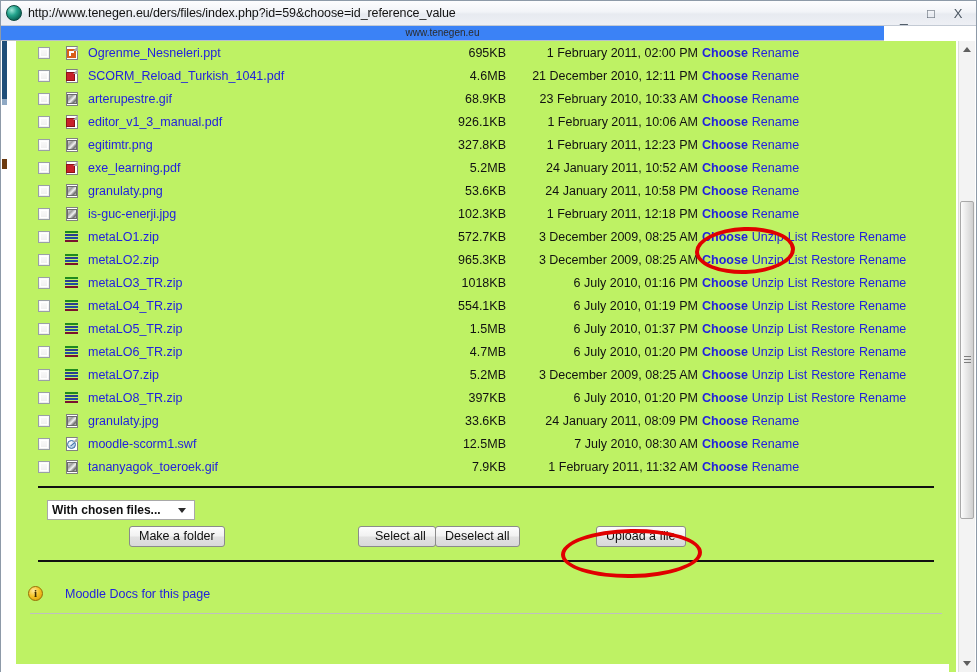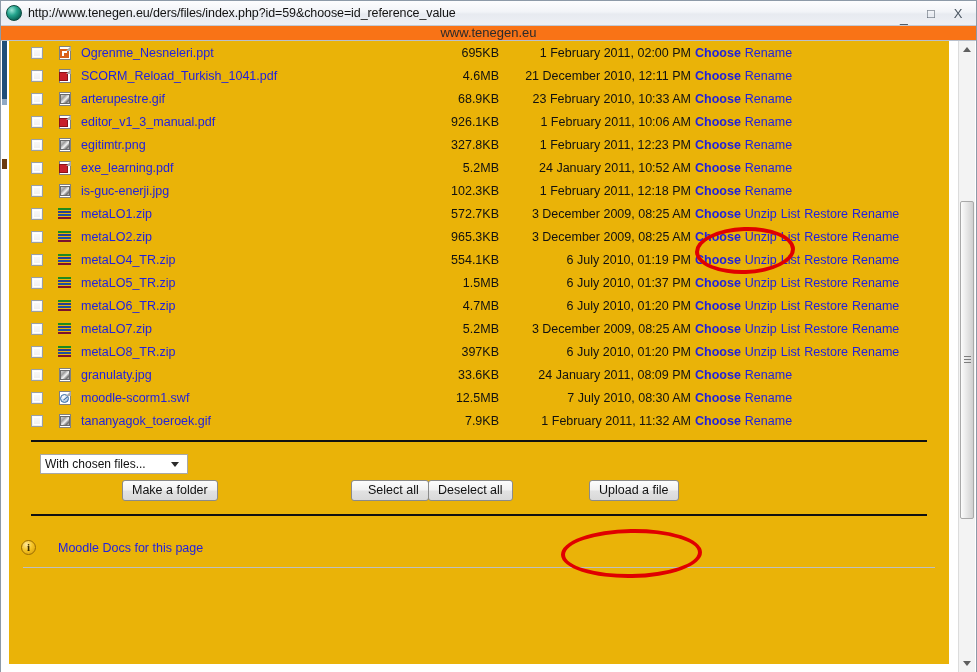--- a/index.html
+++ b/index.html
@@ -63,26 +63,26 @@
     width: 14px;
     text-align: center;
     cursor: default;
   }
   .wbtn.min { position: relative; top: 4px; font-size: 14px; }
 
   
   #hoststrip {
     position: absolute;
     left: 0; top: 25px;
-    width: 975px; height: 15px;
-    background: #f97316;
+    width: 883px; height: 15px;
+    background: #3b82f6;
     border-bottom: 1px solid #b9c0cc;
     box-sizing: border-box;
     text-align: center;
-    font-size: 13px;
+    font-size: 10px;
     color: #2b2b2b;
     line-height: 14px;
   }
 
   
   #viewport {
     position: absolute;
     left: 0; top: 40px;
     width: 975px; height: 631px;
     background: #ffffff;
@@ -97,23 +97,23 @@
   #leftsliver .blk {
     position: absolute; left: 1px; width: 5px;
     background: #1f4e79;
   }
   #leftsliver .b1 { top: 0px;  height: 58px; }
   #leftsliver .b2 { top: 58px; height: 6px; background:#8fa9c4; }
   #leftsliver .b3 { top: 118px; height: 10px; background:#6b3a10; }
 
   #page {
     position: absolute;
-    left: 8px; top: 0;
+    left: 15px; top: 0;
     width: 940px; height: 631px;
-    background: #eab308;
+    background: #bef264;
   }
 
   
   table.filetable {
     border-collapse: collapse;
     width: 920px;
     margin-left: 22px;
     font-size: 12.5px;
     table-layout: fixed;
   }
@@ -253,20 +253,21 @@
     position: absolute; left: 31px; top: 2px;
     width: 148px; height: 20px;
     border: 1px solid #a8a8a8;
     background: #ffffff;
     font-size: 12px;
     color: #111;
     display: flex;
     align-items: center;
     box-sizing: border-box;
     padding-left: 4px;
+    font-weight: bold;
   }
   #withchosen .cap { flex: 1 1 auto; }
   #withchosen .arrow {
     width: 0; height: 0;
     border-left: 4px solid transparent;
     border-right: 4px solid transparent;
     border-top: 5px solid #2b2b2b;
     margin-right: 8px;
   }
   .btn {
@@ -480,39 +481,55 @@
               <td class="c-check"><span class="chk"></span></td>
               <td class="c-icon"><span class="ficon pdf"><span class="badge"></span></span></td>
               <td class="c-name"><a class="flink" href="#">exe_learning.pdf</a></td>
               <td class="c-size">5.2MB</td>
               <td class="c-date">24 January 2011, 10:52 AM</td>
               <td class="c-act"><a class="act primary" href="#">Choose</a><a class="act" href="#">Rename</a></td>
             </tr>
             <tr>
               <td class="c-check"><span class="chk"></span></td>
               <td class="c-icon"><span class="ficon img"><span class="pic"></span></span></td>
+              <td class="c-name"><a class="flink" href="#">granulaty.png</a></td>
+              <td class="c-size">53.6KB</td>
+              <td class="c-date">24 January 2011, 10:58 PM</td>
+              <td class="c-act"><a class="act primary" href="#">Choose</a><a class="act" href="#">Rename</a></td>
+            </tr>
+            <tr>
+              <td class="c-check"><span class="chk"></span></td>
+              <td class="c-icon"><span class="ficon img"><span class="pic"></span></span></td>
               <td class="c-name"><a class="flink" href="#">is-guc-enerji.jpg</a></td>
               <td class="c-size">102.3KB</td>
               <td class="c-date">1 February 2011, 12:18 PM</td>
               <td class="c-act"><a class="act primary" href="#">Choose</a><a class="act" href="#">Rename</a></td>
             </tr>
             <tr>
               <td class="c-check"><span class="chk"></span></td>
               <td class="c-icon"><span class="ficon zip"><span class="bar z1"></span><span class="bar z2"></span><span class="bar z3"></span><span class="bar z4"></span></span></td>
               <td class="c-name"><a class="flink" href="#">metaLO1.zip</a></td>
               <td class="c-size">572.7KB</td>
               <td class="c-date">3 December 2009, 08:25 AM</td>
               <td class="c-act"><a class="act primary" href="#">Choose</a><a class="act" href="#">Unzip</a><a class="act" href="#">List</a><a class="act" href="#">Restore</a><a class="act" href="#">Rename</a></td>
             </tr>
             <tr>
               <td class="c-check"><span class="chk"></span></td>
               <td class="c-icon"><span class="ficon zip"><span class="bar z1"></span><span class="bar z2"></span><span class="bar z3"></span><span class="bar z4"></span></span></td>
               <td class="c-name"><a class="flink" href="#">metaLO2.zip</a></td>
               <td class="c-size">965.3KB</td>
               <td class="c-date">3 December 2009, 08:25 AM</td>
+              <td class="c-act"><a class="act primary" href="#">Choose</a><a class="act" href="#">Unzip</a><a class="act" href="#">List</a><a class="act" href="#">Restore</a><a class="act" href="#">Rename</a></td>
+            </tr>
+            <tr>
+              <td class="c-check"><span class="chk"></span></td>
+              <td class="c-icon"><span class="ficon zip"><span class="bar z1"></span><span class="bar z2"></span><span class="bar z3"></span><span class="bar z4"></span></span></td>
+              <td class="c-name"><a class="flink" href="#">metaLO3_TR.zip</a></td>
+              <td class="c-size">1018KB</td>
+              <td class="c-date">6 July 2010, 01:16 PM</td>
               <td class="c-act"><a class="act primary" href="#">Choose</a><a class="act" href="#">Unzip</a><a class="act" href="#">List</a><a class="act" href="#">Restore</a><a class="act" href="#">Rename</a></td>
             </tr>
             <tr>
               <td class="c-check"><span class="chk"></span></td>
               <td class="c-icon"><span class="ficon zip"><span class="bar z1"></span><span class="bar z2"></span><span class="bar z3"></span><span class="bar z4"></span></span></td>
               <td class="c-name"><a class="flink" href="#">metaLO4_TR.zip</a></td>
               <td class="c-size">554.1KB</td>
               <td class="c-date">6 July 2010, 01:19 PM</td>
               <td class="c-act"><a class="act primary" href="#">Choose</a><a class="act" href="#">Unzip</a><a class="act" href="#">List</a><a class="act" href="#">Restore</a><a class="act" href="#">Rename</a></td>
             </tr>

